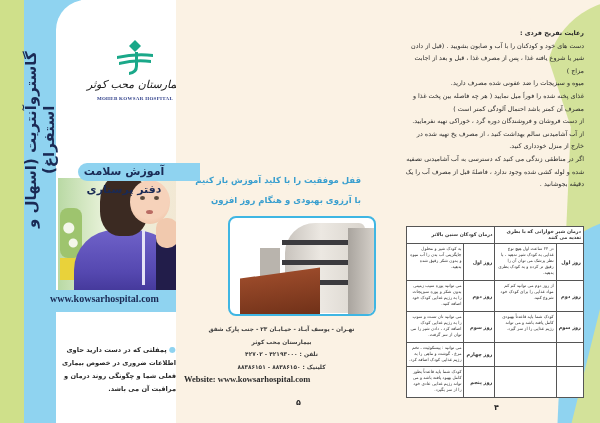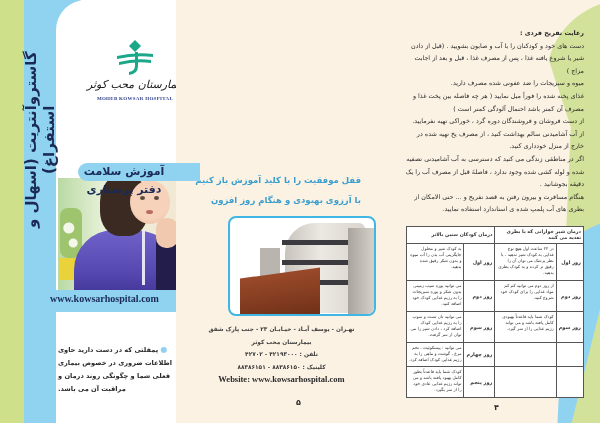--- a/index.html
+++ b/index.html
@@ -38,35 +38,35 @@
   .photo-baby-eye1 { position: absolute; left: 82px; top: 18px; width: 5px; height: 4px; background: #5a4a3c; border-radius: 50%; }
   .photo-baby-eye2 { position: absolute; left: 96px; top: 18px; width: 5px; height: 4px; background: #5a4a3c; border-radius: 50%; }
   .photo-baby-mouth { position: absolute; left: 88px; top: 32px; width: 7px; height: 4px; background: #b96b63; border-radius: 50%; }
   .photo-baby-arm { position: absolute; left: 98px; top: 40px; width: 22px; height: 30px; background: #f1c9ae; border-radius: 10px; }
   .photo-shirt-stripe { position: absolute; left: 84px; top: 52px; width: 3px; height: 55px; background: #e6e3f6; }
   .photo-shadow { position: absolute; left: 98px; top: 60px; width: 22px; height: 52px; background: #221d4a; }
 
   .website-bar { position: absolute; left: 48px; top: 290px; width: 142px; height: 22px; background: #8fd3f0; border-radius: 0 14px 0 0; z-index: 2; }
   .website-text { position: absolute; left: 50px; top: 293px; width: 128px; font-family: "Liberation Serif", serif; font-weight: bold; font-size: 10px; color: #1a2a55; text-align: left; z-index: 3; }
 
-  .left-bullet-text { position: absolute; left: 58px; top: 343px; width: 118px; direction: rtl; text-align: left; font-size: 6.6px; line-height: 13px; color: #2a2a2a; font-weight: bold; }
+  .left-bullet-text { position: absolute; left: 58px; top: 343px; width: 118px; direction: rtl; text-align: right; font-size: 6.6px; line-height: 13px; color: #2a2a2a; font-weight: bold; }
   .bullet-dot { color: #8fd3f0; font-size: 8px; }
 
   
   .middle-panel { position: absolute; left: 176px; top: 0; width: 220px; height: 423px; background: #fbf2e4; }
   .middle-tagline { position: absolute; left: 0; top: 170px; width: 185px; direction: rtl; text-align: right; font-size: 8.5px; line-height: 20px; font-weight: bold; color: #3a9fcf; }
   .building-frame { position: absolute; left: 52px; top: 216px; width: 148px; height: 100px; background: #ffffff; border: 2px solid #3fb6e3; border-radius: 8px; overflow: hidden; }
   .building-main { position: absolute; left: 55px; top: 5px; width: 80px; height: 90px; background: linear-gradient(90deg, #c8c3bd 0%, #ece8e2 45%, #d9d4cd 100%); border-radius: 30px 6px 0 0; }
   .building-stripe { position: absolute; left: 52px; width: 70px; height: 5px; background: #3b3a3e; }
   .building-tower { position: absolute; left: 30px; top: 30px; width: 20px; height: 70px; background: #b9b4ad; }
   .building-side { position: absolute; left: 118px; top: 10px; width: 28px; height: 90px; background: linear-gradient(90deg, #a9a49e, #d8d3cc); }
   .building-brick { position: absolute; left: 10px; top: 55px; width: 80px; height: 50px; background: linear-gradient(180deg, #9a4a2a, #6d2f17); transform: skewY(-8deg); }
 
   .middle-address { position: absolute; left: 8px; top: 323px; width: 195px; direction: rtl; text-align: center; font-size: 5.8px; line-height: 12.5px; color: #3a3a3a; font-weight: bold; }
-  .middle-website { position: absolute; left: 8px; top: 374px; width: 195px; text-align: center; font-family: "Liberation Serif", serif; font-weight: bold; font-size: 8.5px; color: #2a2a2a; }
+  .middle-website { position: absolute; left: 8px; top: 374px; width: 195px; text-align: left; font-family: "Liberation Serif", serif; font-weight: bold; font-size: 8.5px; color: #2a2a2a; }
   .page-num { position: absolute; font-size: 8px; font-weight: bold; color: #2a2a2a; }
 
   
   .right-panel { position: absolute; left: 396px; top: 0; width: 204px; height: 423px; background: #fbf2e4; overflow: hidden; }
   .right-green { position: absolute; left: 150px; top: 0; width: 80px; height: 423px; background: #d3e29a; border-radius: 90px 0 0 0; }
   .right-blue { position: absolute; left: 140px; top: 220px; width: 60px; height: 210px; background: #8fd3f0; border-radius: 60px 0 0 0; transform: skewX(-14deg); }
   .right-cream-cover { position: absolute; left: 0; top: 0; width: 190px; height: 423px; background: #fbf2e4; border-radius: 0 120px 0 0; clip-path: polygon(0 0, 70% 0, 92% 30%, 85% 100%, 0 100%); }
 
   .right-text { position: absolute; left: 8px; top: 27px; width: 180px; direction: rtl; text-align: right; font-size: 6.4px; line-height: 12.6px; color: #2a2a2a; z-index: 3; }
   .right-text .head { font-weight: bold; }
@@ -155,21 +155,20 @@
     <div class="right-cream-cover"></div>
 
     <div class="right-text">
       <p class="head">رعایت تفریح فردی :</p>
       <p>دست های خود و کودکتان را با آب و صابون بشویید . (قبل از دادن شیر یا شروع یافته غذا ، پس از مصرف غذا ، قبل و بعد از اجابت مزاج )</p>
       <p>میوه و سبزیجات را ضد عفونی شده مصرف دارید.</p>
       <p>غذای پخته شده را فوراً میل نمایید ( هر چه فاصله بین پخت غذا و مصرف آن کمتر باشد احتمال آلودگی کمتر است )</p>
       <p>از دست فروشان و فروشندگان دوره گرد ، خوراکی تهیه نفرمایید.</p>
       <p>از آب آشامیدنی سالم بهداشت کنید ، از مصرف یخ تهیه شده در خارج از منزل خودداری کنید.</p>
       <p>اگر در مناطقی زندگی می کنید که دسترسی به آب آشامیدنی تصفیه شده و لوله کشی شده وجود ندارد ، فاصلهً قبل از مصرف آب را یک دقیقه بجوشانید .</p>
-      <p>هنگام مسافرت و بیرون رفتن به قصد تفریح و ... حتی الامکان از بطری های آب پلمپ شده ی استاندارد استفاده نمایید.</p>
     </div>
 
     <table class="guide-table">
       <tbody>
           <tr>
         <th colspan="2">درمان شیر خوارانی که با بطری تغذیه می کنند</th>
         <th colspan="2">درمان کودکان سنین بالاتر</th>
       </tr>
       <tr>
         <td class="day">روز اول</td>

